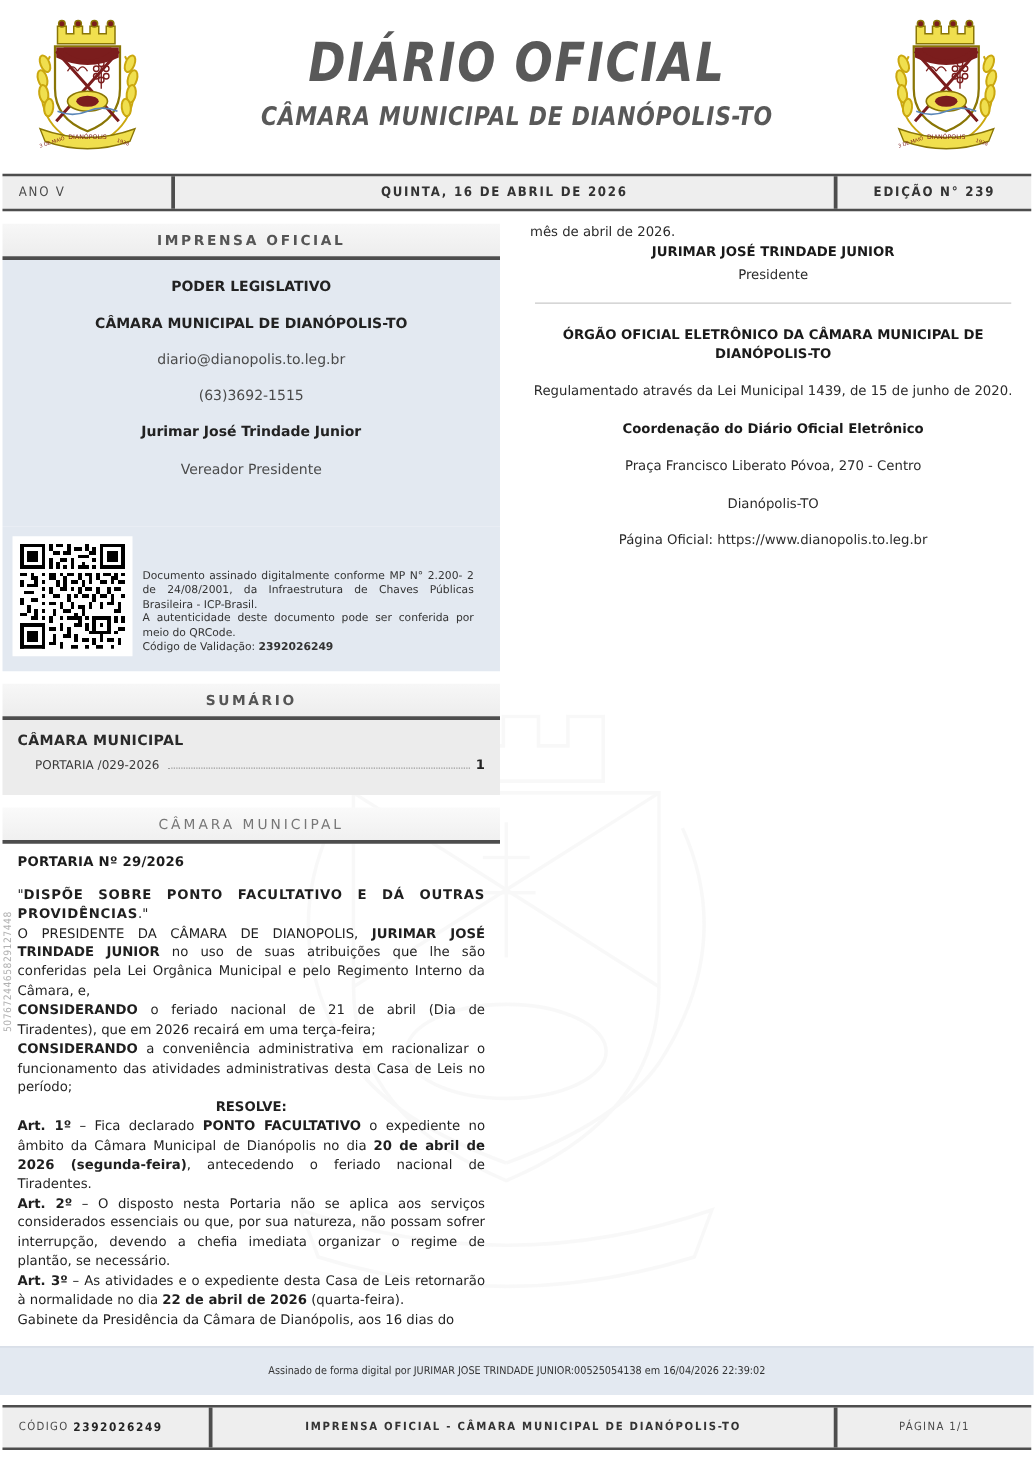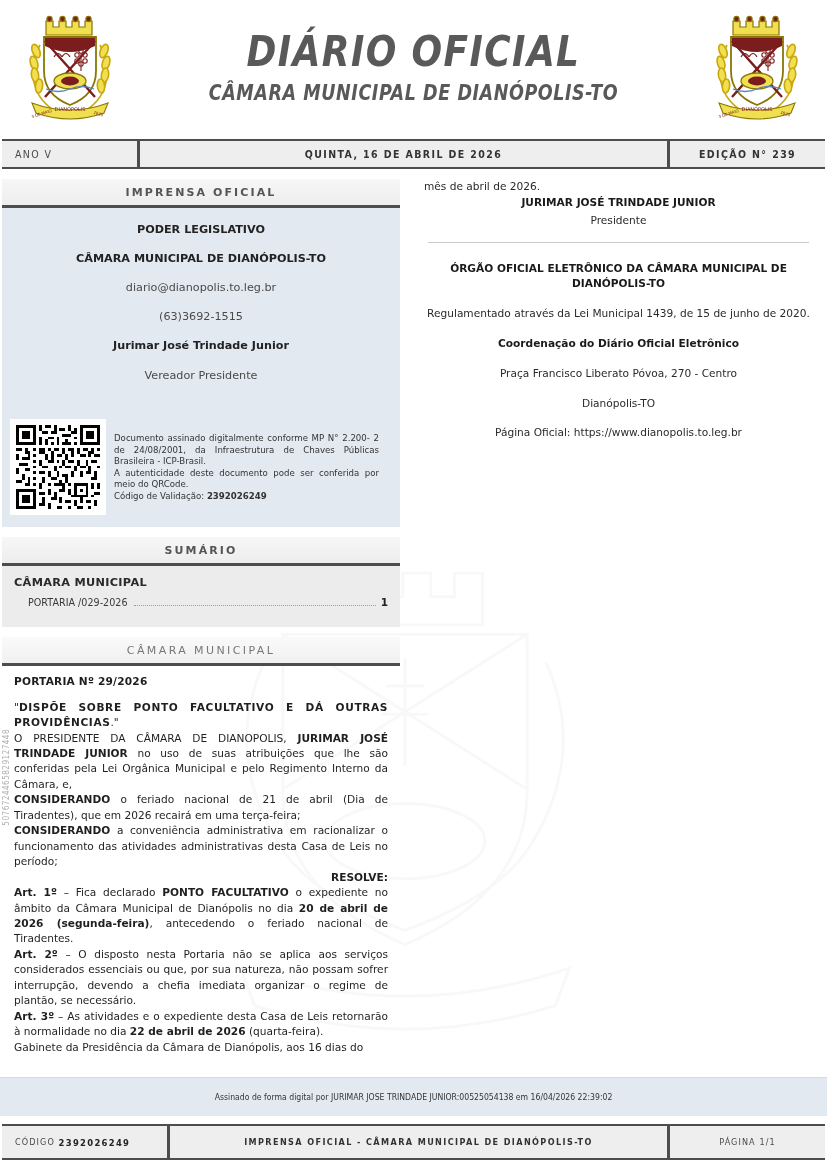--- a/index.html
+++ b/index.html
@@ -108,26 +108,26 @@
     background: #e3e9f1;
     padding: 14px 10px 22px 10px;
     text-align: center;
   }
   .info-panel .l {
     font-size: 11.2px; line-height: 1.35;
     color: #333; margin: 0 0 14px 0;
   }
   .info-panel .l.b { font-weight: bold; color: #222; }
   .info-panel .l.g { color: #4a4a4a; }
-  .info-panel .l:last-child { margin-bottom: 6px; }
+  .info-panel .l:last-child { margin-bottom: 16px; }
 
   
   .sig-block {
     background: #e3e9f1;
-    display: flex; align-items: center;
+    display: flex; align-items: flex-end;
     padding: 8px 21px 12px 8px;
   }
   .qr-holder {
     flex: 0 0 96px;
     background: #fff;
     padding: 6px;
     margin-right: 8px;
   }
   .qr { width: 84px; height: 84px; display: block; }
   .sig-text {
@@ -182,21 +182,21 @@
   }
   .art p {
     margin: 0;
     font-size: 10.6px;
     line-height: 1.46;
     text-align: justify;
     color: #1f1f1f;
   }
   .art p b { font-weight: bold; }
   .art .spaced { letter-spacing: 0.6px; }
-  .art .ctr { text-align: right; font-weight: bold; }
+  .art .ctr { text-align: center; font-weight: bold; }
 
   
   .rc p {
     margin: 0 0 15px 0;
     font-size: 10.6px; line-height: 1.4;
     text-align: center; color: #2a2a2a;
   }
   .rc p.left { text-align: left; margin-bottom: 1px;}
   .rc p.b { font-weight: bold; color: #1a1a1a; }
   .rc hr {

